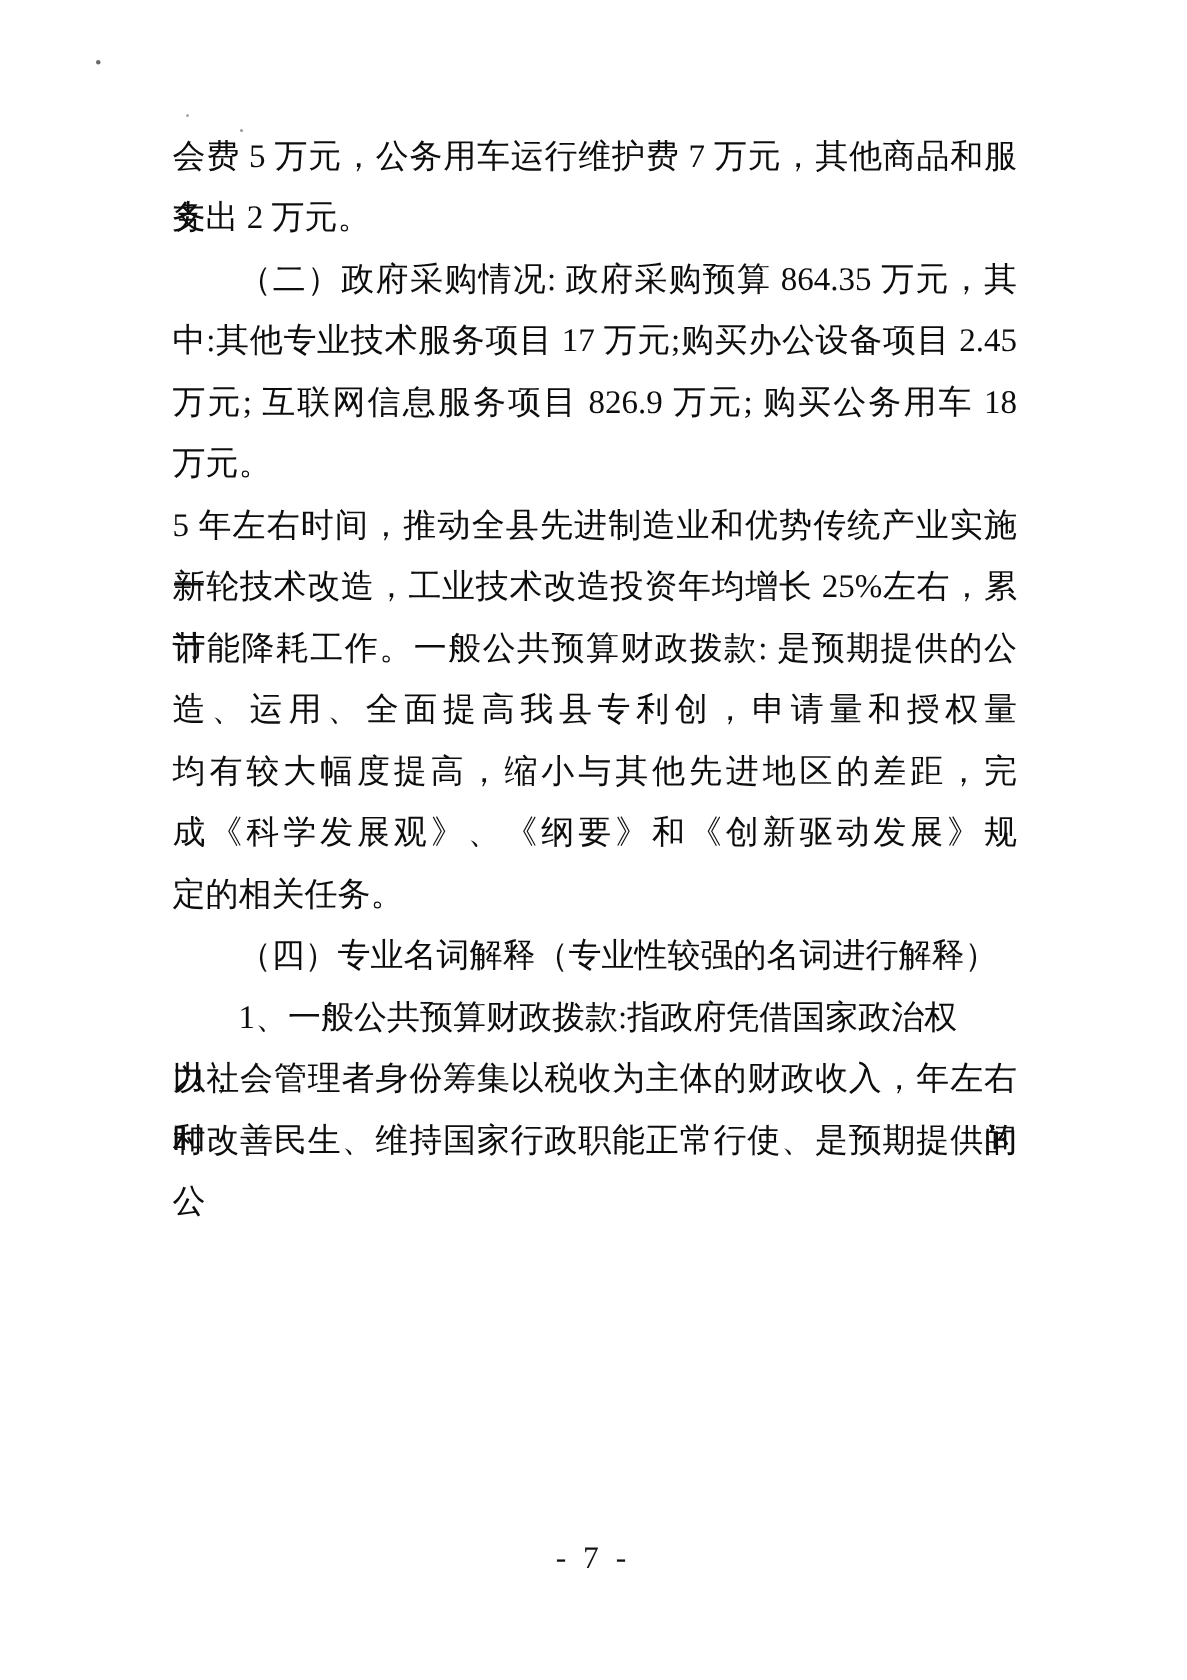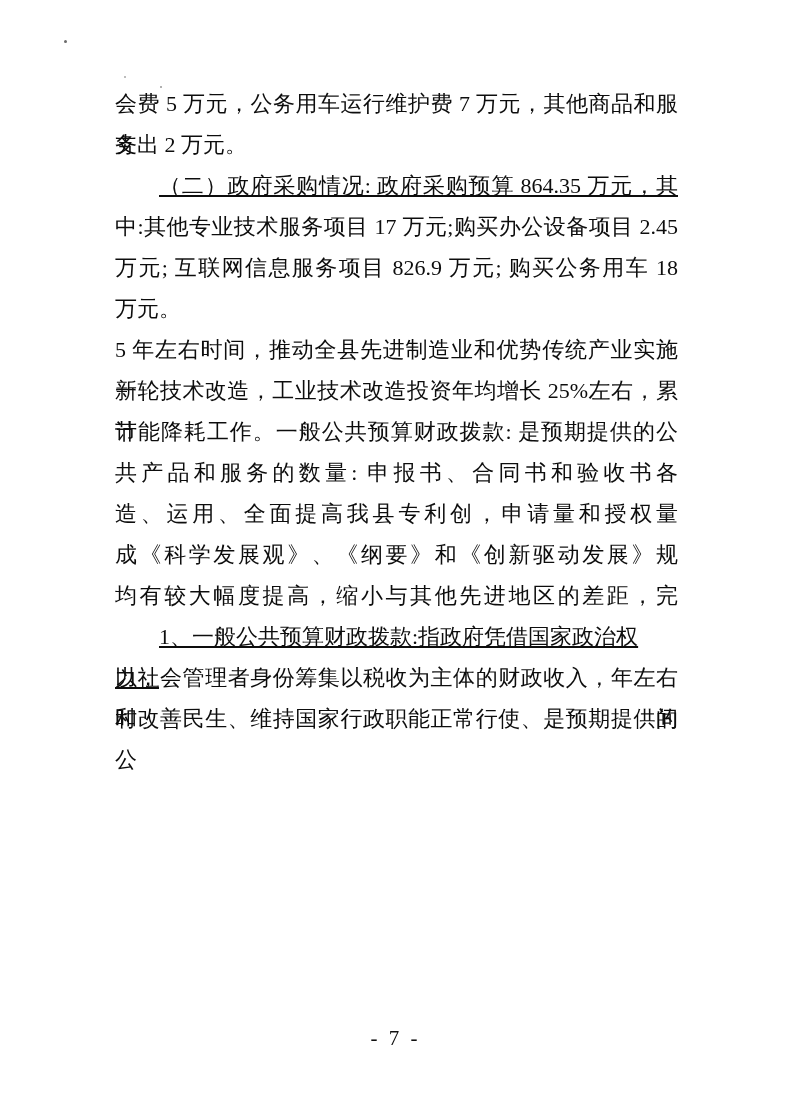--- a/index.html
+++ b/index.html
@@ -29,21 +29,20 @@
     height: 41px;
     text-align: left;
     overflow: visible;
   }
   .line.stretch {
     text-align: justify;
     text-align-last: justify;
   }
   .line.indent {
     text-indent: 44px;
-    text-decoration: underline;
   }
   .line.gap-before {
     margin-top: 7px;
   }
   .footer {
     position: absolute;
     top: 1026px;
     left: 0;
     width: 100%;
     text-align: center;
@@ -72,24 +71,25 @@
   <div class="textblock">
     <p class="line stretch">会费 5 万元，公务用车运行维护费 7 万元，其他商品和服务</p>
     <p class="line">支出 2 万元。</p>
     <p class="line stretch indent">（二）政府采购情况: 政府采购预算 864.35 万元，其</p>
     <p class="line stretch">中:其他专业技术服务项目 17 万元;购买办公设备项目 2.45</p>
     <p class="line stretch">万元; 互联网信息服务项目 826.9 万元; 购买公务用车 18</p>
     <p class="line">万元。</p>
     <p class="line stretch">5 年左右时间，推动全县先进制造业和优势传统产业实施新</p>
     <p class="line stretch">一轮技术改造，工业技术改造投资年均增长 25%左右，累计</p>
     <p class="line stretch">节能降耗工作。一般公共预算财政拨款: 是预期提供的公</p>
-    <p class="line stretch">共产品和服务的数量: 申报书、合同书和验收书各</p>
     <p class="line stretch">造、运用、全面提高我县专利创，申请量和授权量</p>
+    <p class="line stretch">均有较大幅度提高，缩小与其他先进地区的差距，完</p>
     <p class="line stretch">成《科学发展观》、《纲要》和《创新驱动发展》规</p>
-    <p class="line stretch">均有较大幅度提高，缩小与其他先进地区的差距，完</p>
+    <p class="line">定的相关任务。</p>
+    <p class="line indent">（四）专业名词解释（专业性较强的名词进行解释）</p>
     <p class="line indent">1、一般公共预算财政拨款:指政府凭借国家政治权力，</p>
     <p class="line stretch">以社会管理者身份筹集以税收为主体的财政收入，年左右时间</p>
     <p class="line stretch">和改善民生、维持国家行政职能正常行使、是预期提供的公</p>
   </div>
 
   <div class="footer">- 7 -</div>
 
 </div>
 
 </body></html>

